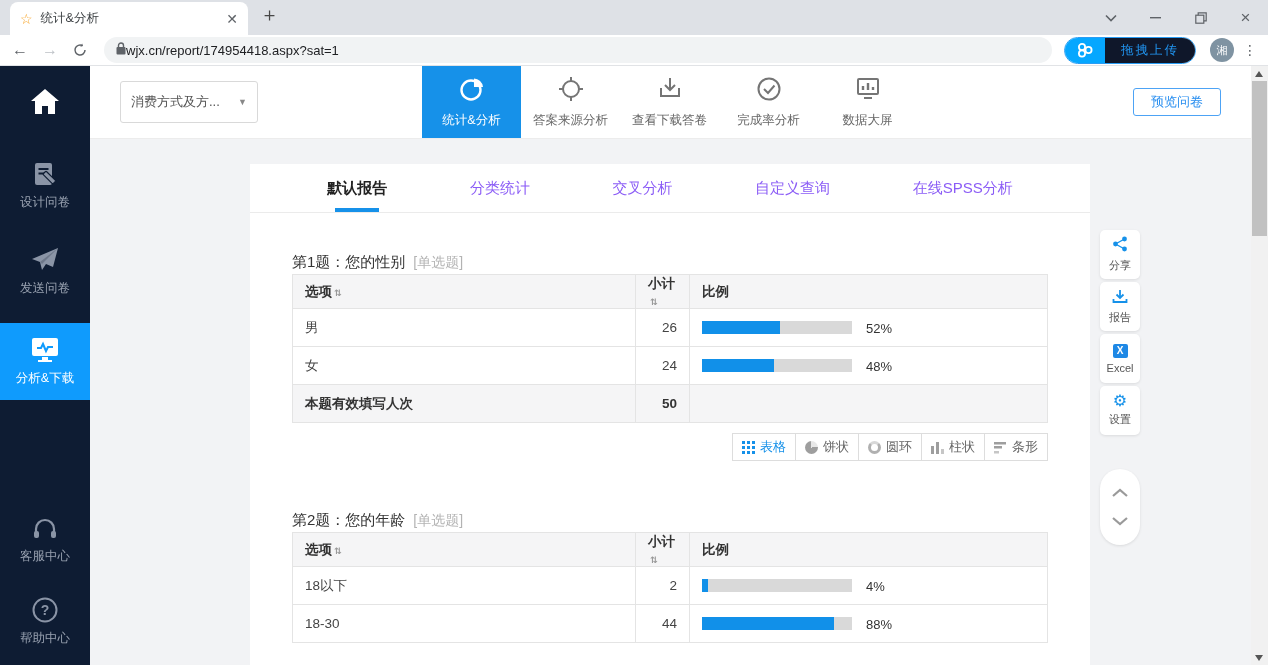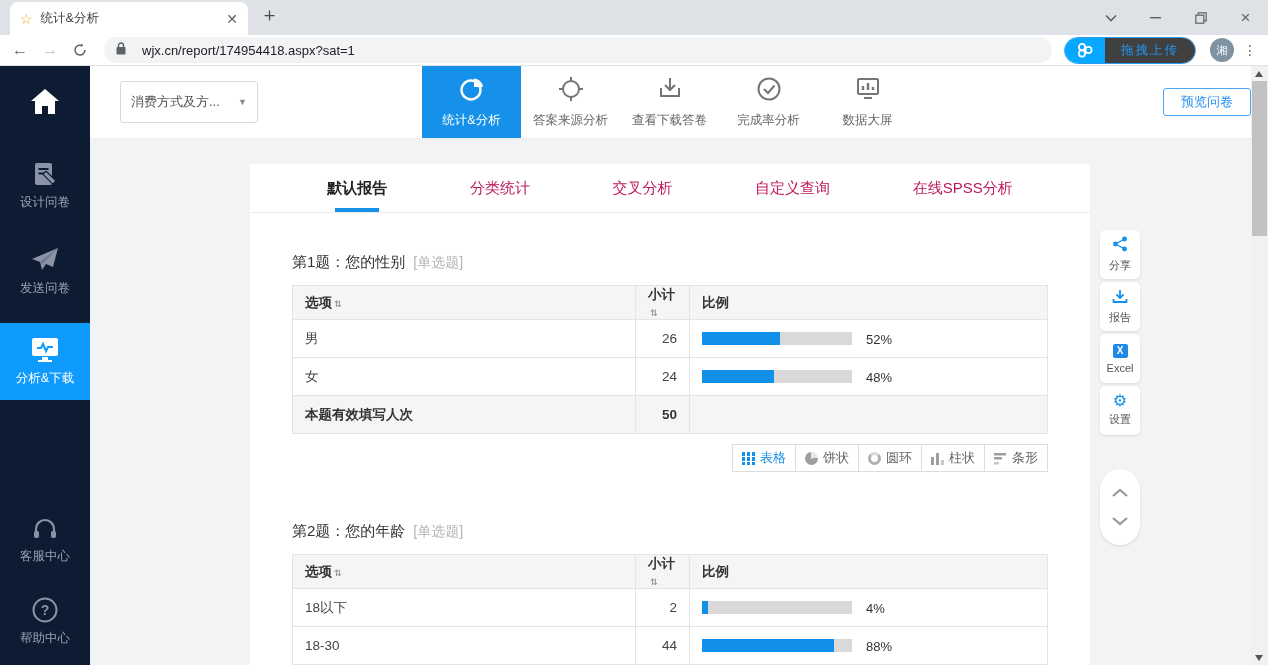--- a/index.html
+++ b/index.html
@@ -17,25 +17,25 @@
   .newtab { font-size:19px; color:#474747; margin:0 0 7px 12px; }
   .win-controls { margin-left:auto; display:flex; height:100%; }
   .winbtn { width:45px; height:100%; display:flex; align-items:center; justify-content:center; color:#5f6368; }
   .winbtn svg { display:block; }
   .urlrow { height:31px; background:#fff; display:flex; align-items:center; padding:0 8px; gap:6px;
     border-bottom:1px solid #e1e3e6; }
   .navic { width:24px; height:24px; display:flex; align-items:center; justify-content:center;
     color:#5f6368; font-size:16px; }
   .navic.dis { color:#bdc1c6; }
   .urlpill { flex:1; height:26px; background:#f1f3f4; border-radius:13px; display:flex;
-    align-items:center; padding:0 12px; gap:16px; font-size:13px; color:#202124; margin:0 6px; }
+    align-items:center; padding:0 12px; gap:0; font-size:13px; color:#202124; margin:0 6px; }
   .ext-btn { height:27px; border:1px solid #2a9df4; border-radius:14px; display:flex; overflow:hidden;
     align-items:stretch; }
   .ext-left { width:40px; background:#06a7ff; display:flex; align-items:center; justify-content:center; }
-  .ext-right { background:#404040; color:#2196f3; font-size:12.5px; display:flex; align-items:center;
+  .ext-right { background:#0f172a; color:#2196f3; font-size:12.5px; display:flex; align-items:center;
     padding:0 16px; letter-spacing:2px; }
   .avatar { width:24px; height:24px; border-radius:50%; background:#7f93a2; color:#fff;
     font-size:11px; display:flex; align-items:center; justify-content:center; margin-left:8px; }
   .kebab { color:#5f6368; font-size:14px; width:20px; text-align:center; letter-spacing:0; }
 
   
   .app { display:flex; height:599px; position:relative; background:#f2f3f5; }
   .sidebar { width:90px; background:#0e1c33; display:flex; flex-direction:column; align-items:center; flex:0 0 90px; }
   .side-item { width:100%; display:flex; flex-direction:column; align-items:center; gap:7px;
     font-size:12.5px; color:#98a1b0; padding:10px 0; cursor:pointer; }
@@ -54,40 +54,40 @@
   .toolbar { height:73px; background:#fff; display:flex; align-items:center; position:relative;
     border-bottom:1px solid #ececec; flex:0 0 73px; }
   .survey-dd { margin-left:30px; width:138px; height:42px; border:1px solid #d9d9d9; border-radius:3px;
     display:flex; align-items:center; justify-content:space-between; padding:0 10px;
     font-size:13px; color:#555; background:#fff; cursor:pointer; }
   .survey-dd .caret { font-size:9px; color:#888; }
   .tool-tabs { position:absolute; left:332px; top:0; height:100%; display:flex; }
   .tool-tab { width:99px; height:100%; display:flex; flex-direction:column; align-items:center;
     justify-content:center; gap:7px; font-size:12.5px; color:#666; cursor:pointer; }
   .tool-tab.active { background:#1691e9; color:#fff; }
-  .preview-btn { margin-left:auto; width:88px; height:28px; border:1px solid #4da3f5;
+  .preview-btn { margin-left:auto; margin-right:30px; width:88px; height:28px; border:1px solid #4da3f5;
     color:#2a8ff0; background:#fff; border-radius:3px; font-size:13px; display:flex;
     align-items:center; justify-content:center; cursor:pointer; }
 
   
   .content { flex:1; position:relative; overflow:hidden; background:#f2f3f5; }
   .card { position:absolute; left:160px; top:25px; width:840px; height:900px; background:#fff; }
   .report-tabs { height:49px; border-bottom:1px solid #ebebeb; display:flex; align-items:center;
     justify-content:space-around; padding:0 36px; }
-  .rtab { font-size:15px; color:#be185d; position:relative; height:100%; display:flex;
+  .rtab { font-size:15px; color:#8b5cf6; position:relative; height:100%; display:flex;
     align-items:center; cursor:pointer; }
   .rtab.active { color:#222; font-weight:bold; }
   .rtab.active::after { content:""; position:absolute; left:50%; transform:translateX(-50%);
     bottom:0; width:44px; height:4px; background:#1691e9; }
   .q-wrap { padding:0 42px; }
   .question { margin-top:40px; }
   .question + .question { margin-top:50px; }
   .q-title { font-size:15px; color:#333; }
   .q-title .q-tag { color:#b3b3b3; margin-left:8px; font-size:14px; }
-  .q-table { width:100%; border-collapse:collapse; margin-top:13px; font-size:13.5px; color:#444; }
+  .q-table { width:100%; border-collapse:collapse; margin-top:2px; font-size:13.5px; color:#444; }
   .q-table th, .q-table td { border:1px solid #e4e4e4; padding:0 12px; }
   .q-table th { background:#f5f5f6; text-align:left; height:34px; font-weight:bold; color:#333; font-size:13.5px; }
   .q-table td { height:38px; background:#fff; }
   .th-count, .td-count { width:54px; }
   .td-count { text-align:right; padding-right:14px; }
   .th-ratio { width:358px; }
   .sort { font-size:9px; color:#999; margin-left:2px; }
   .bar { display:inline-block; width:150px; height:13px; background:#d9d9d9; vertical-align:middle;
     margin-right:14px; }
   .bar .fill { height:100%; background:#1190e9; }

